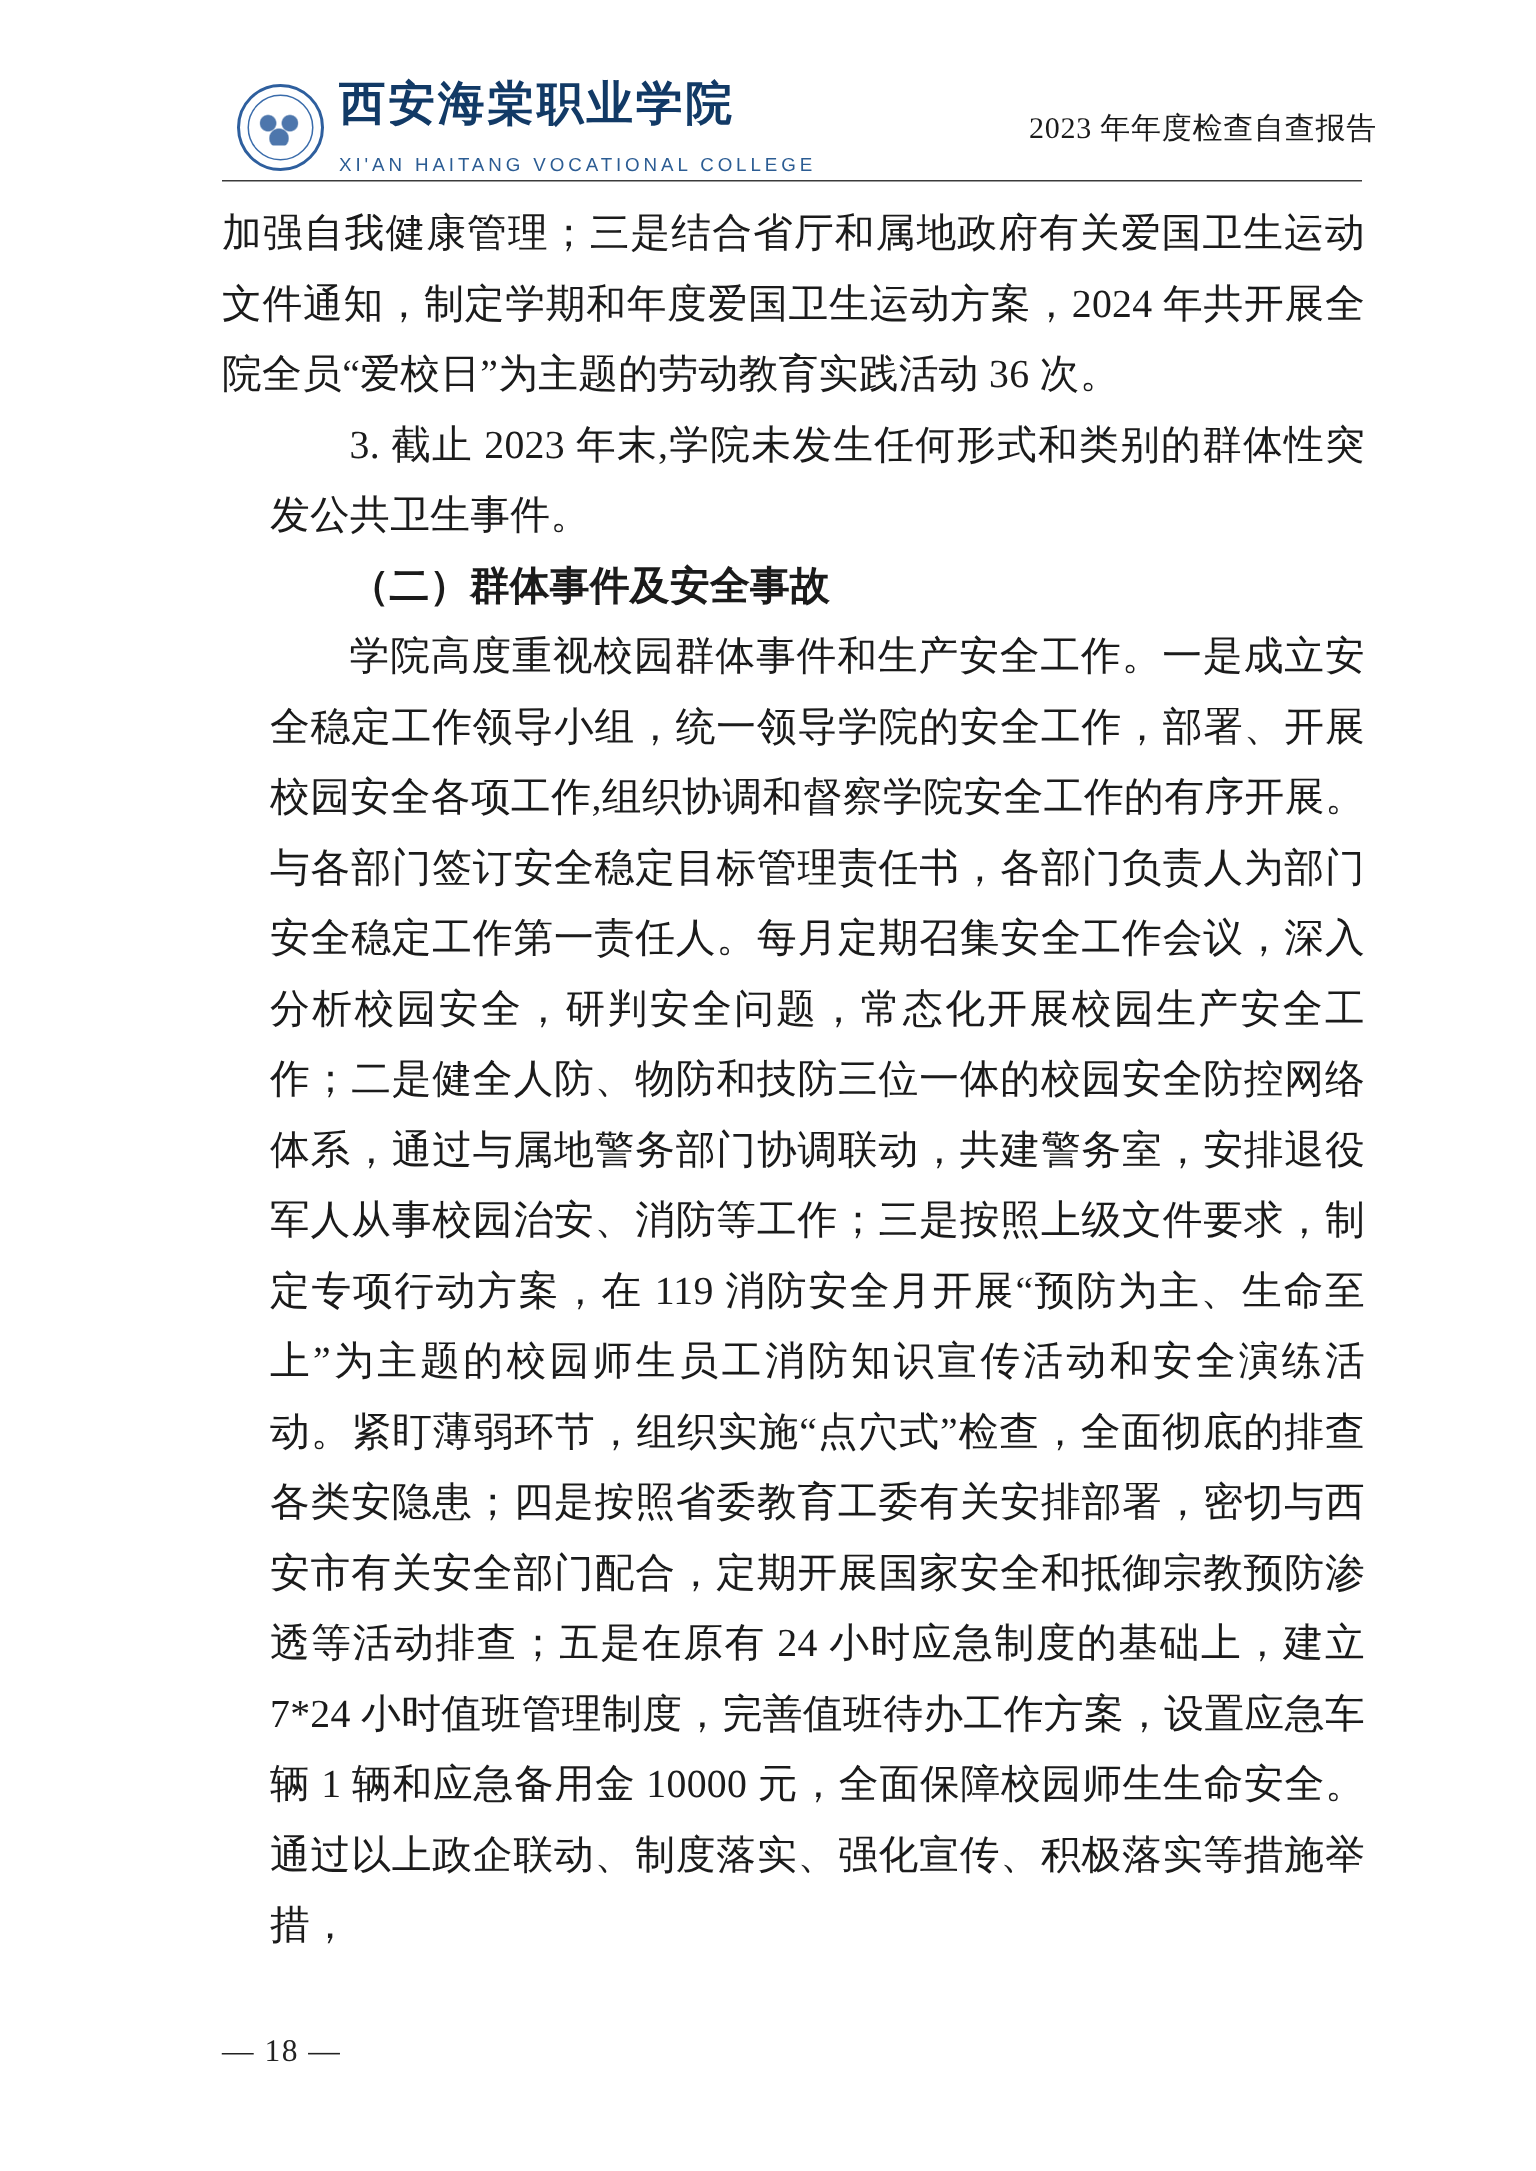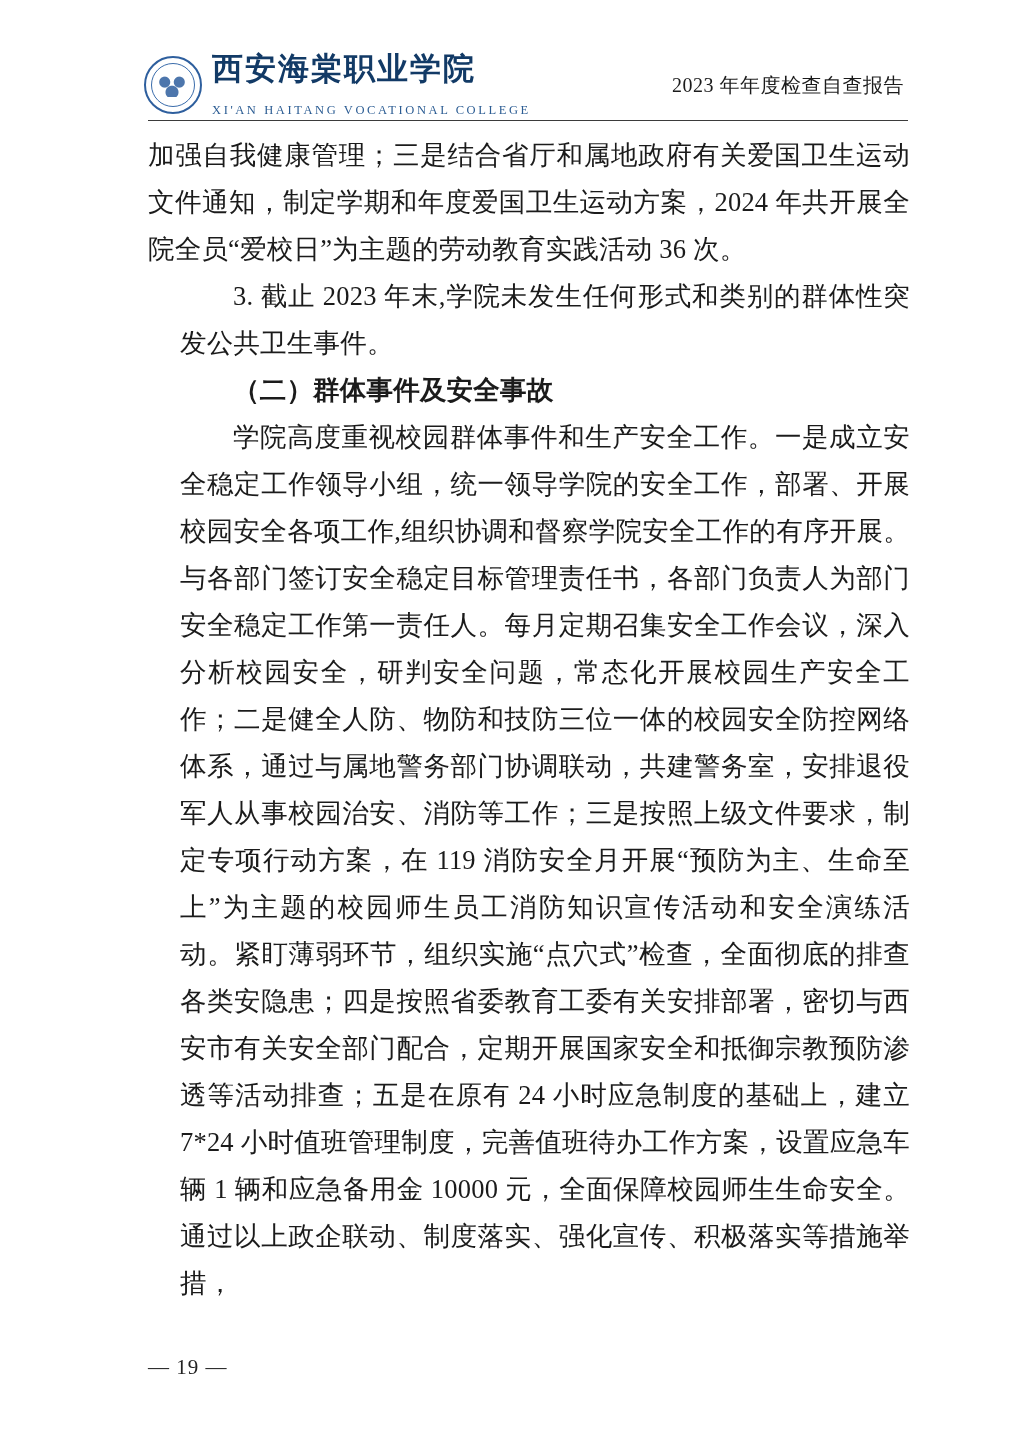--- a/index.html
+++ b/index.html
@@ -22,21 +22,21 @@
     top: 0;
     width: 1024px;
     height: 1447px;
     box-sizing: border-box;
     padding: 0;
   }
 
   
   .header {
     position: absolute;
-    left: 144px;
+    left: 158px;
     top: 50px;
     width: 760px;
     height: 70px;
     display: flex;
     align-items: center;
     justify-content: space-between;
     gap: 30px;
   }
   .brand {
     display: flex;
@@ -86,21 +86,21 @@
     letter-spacing: 2px;
     color: #123a66;
     font-family: "Liberation Serif", "DejaVu Serif", serif;
     white-space: nowrap;
   }
   .brand-en {
     margin-top: 20px;
     font-size: 12.5px;
     letter-spacing: 2.6px;
     color: #2b5c93;
-    font-family: Liberation Serif, serif;
+    font-family: Liberation Sans, sans-serif;
     white-space: nowrap;
     text-align: right;
   }
   .header-title {
     font-size: 20px;
     color: #1b1b1b;
     white-space: nowrap;
     letter-spacing: 0.5px;
     font-family: "Liberation Serif", "DejaVu Serif", serif;
   }
@@ -171,16 +171,16 @@
   <div class="header-rule"></div>
 
   <div class="content">
     <p class="para">加强自我健康管理；三是结合省厅和属地政府有关爱国卫生运动文件通知，制定学期和年度爱国卫生运动方案，2024 年共开展全院全员“爱校日”为主题的劳动教育实践活动 36 次。</p>
     <p class="para indent">3. 截止 2023 年末,学院未发生任何形式和类别的群体性突发公共卫生事件。</p>
     <p class="para indent b">（二）群体事件及安全事故</p>
     <p class="para indent">学院高度重视校园群体事件和生产安全工作。一是成立安全稳定工作领导小组，统一领导学院的安全工作，部署、开展校园安全各项工作,组织协调和督察学院安全工作的有序开展。与各部门签订安全稳定目标管理责任书，各部门负责人为部门安全稳定工作第一责任人。每月定期召集安全工作会议，深入分析校园安全，研判安全问题，常态化开展校园生产安全工作；二是健全人防、物防和技防三位一体的校园安全防控网络体系，通过与属地警务部门协调联动，共建警务室，安排退役军人从事校园治安、消防等工作；三是按照上级文件要求，制定专项行动方案，在 119 消防安全月开展“预防为主、生命至上”为主题的校园师生员工消防知识宣传活动和安全演练活动。紧盯薄弱环节，组织实施“点穴式”检查，全面彻底的排查各类安隐患；四是按照省委教育工委有关安排部署，密切与西安市有关安全部门配合，定期开展国家安全和抵御宗教预防渗透等活动排查；五是在原有 24 小时应急制度的基础上，建立 7*24 小时值班管理制度，完善值班待办工作方案，设置应急车辆 1 辆和应急备用金 10000 元，全面保障校园师生生命安全。通过以上政企联动、制度落实、强化宣传、积极落实等措施举措，</p>
   </div>
 
   <div class="footer">
-    <span class="page-number">— 19 —</span>
+    <span class="page-number">— 18 —</span>
   </div>
 
 </div>
 
 </body></html>

